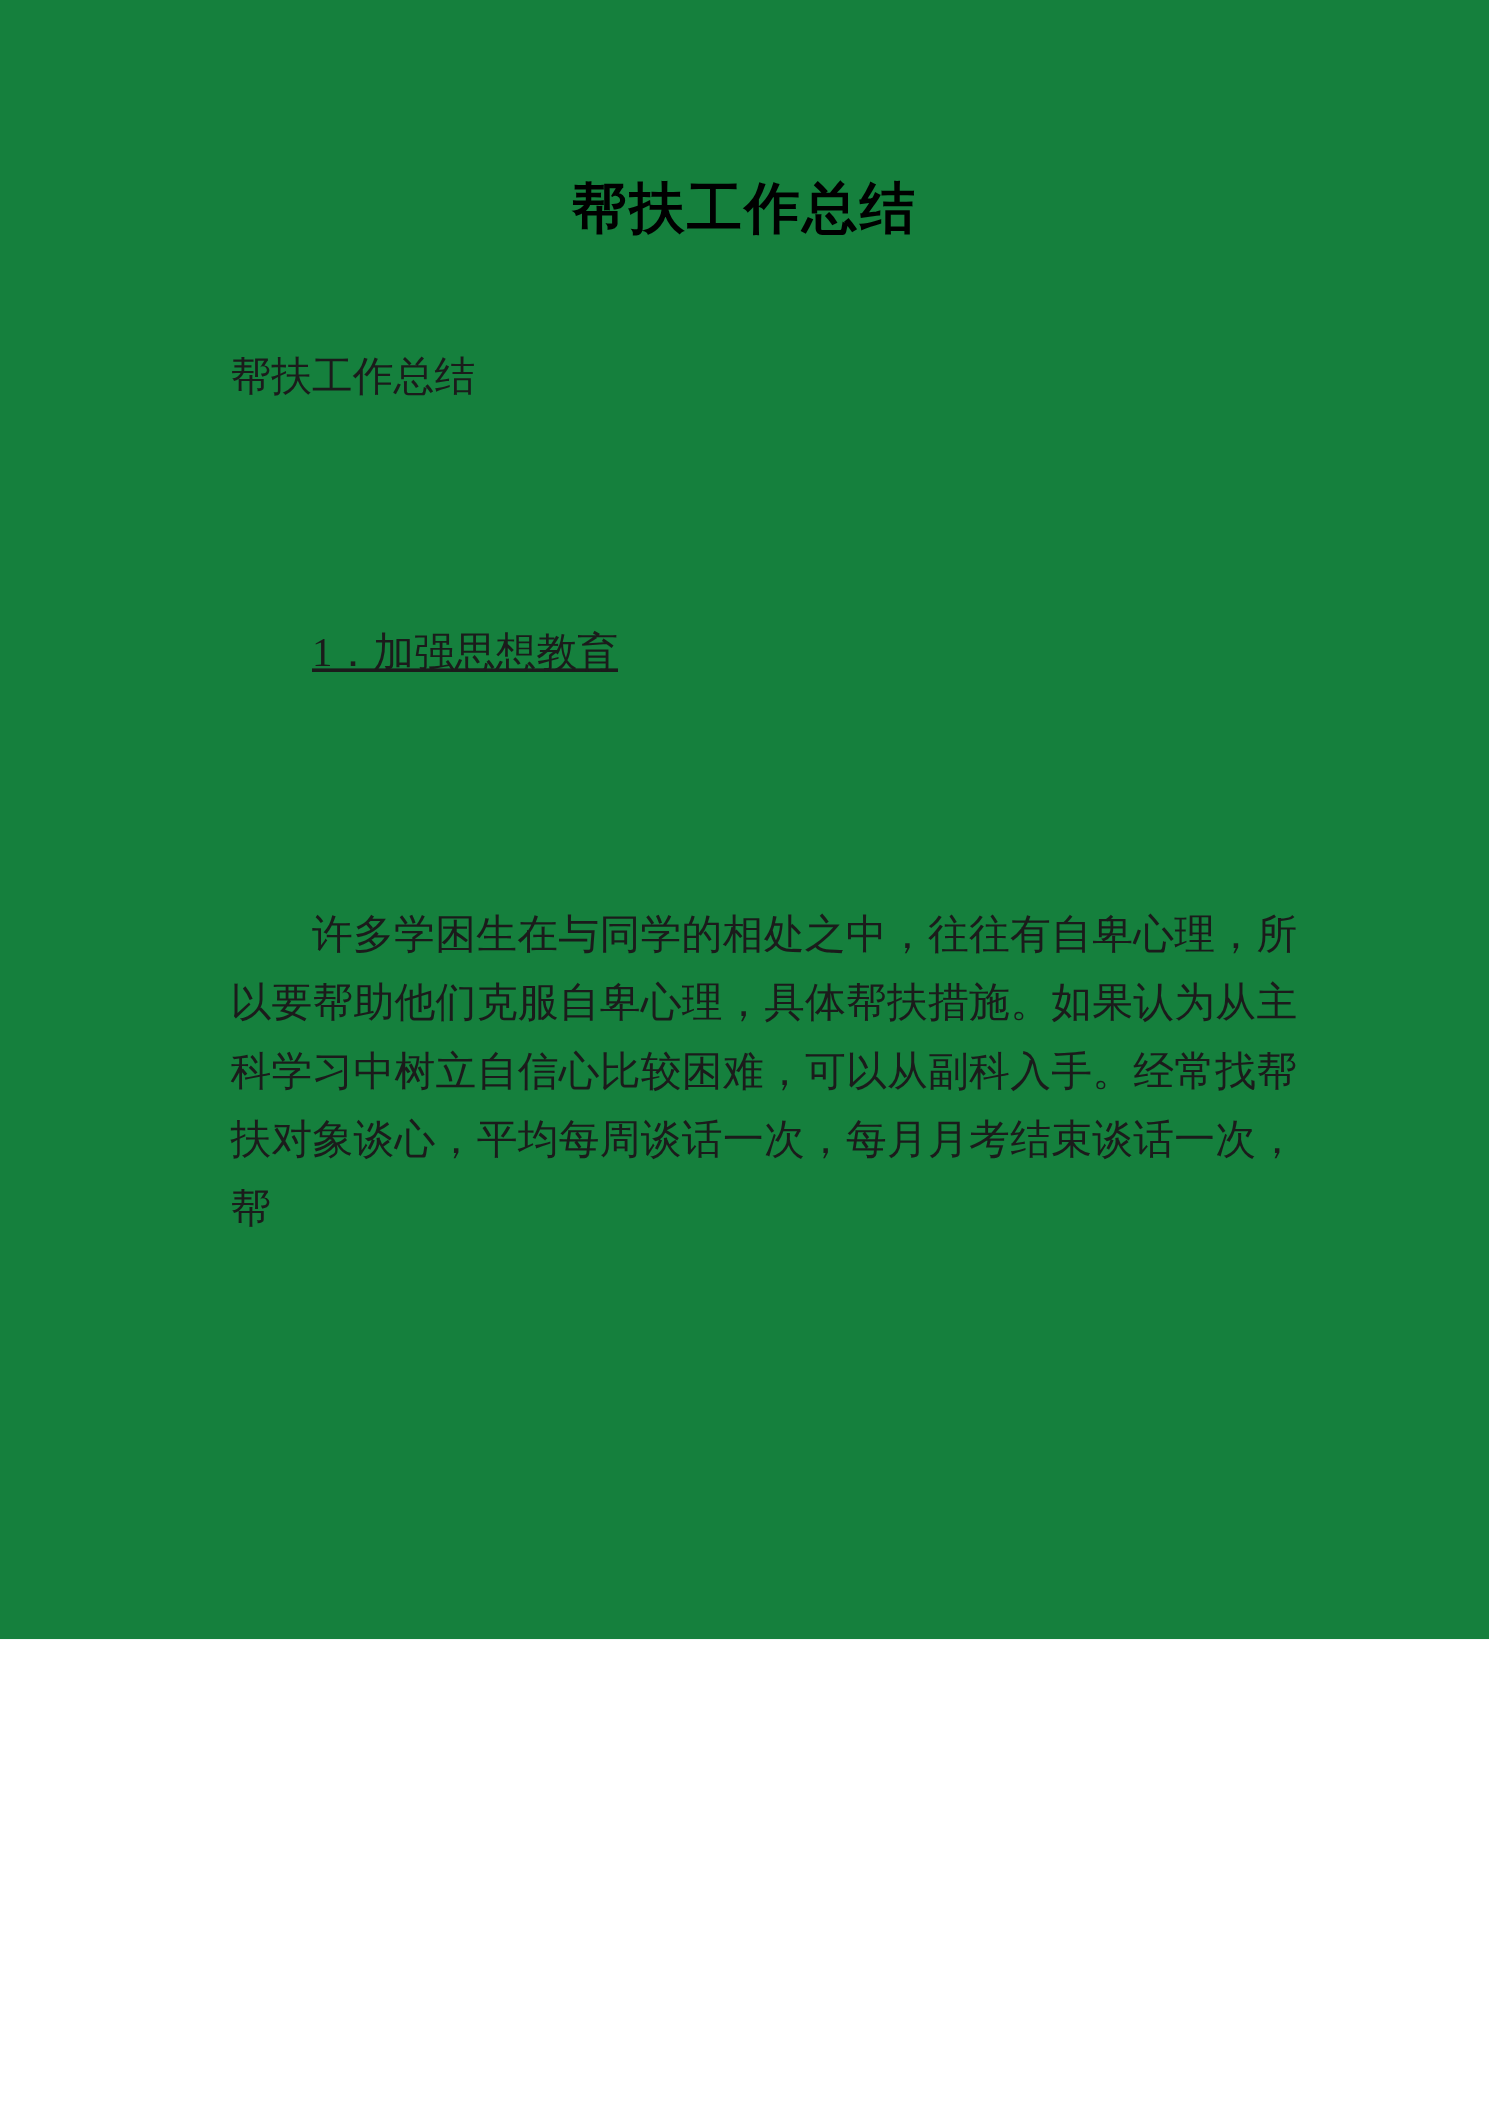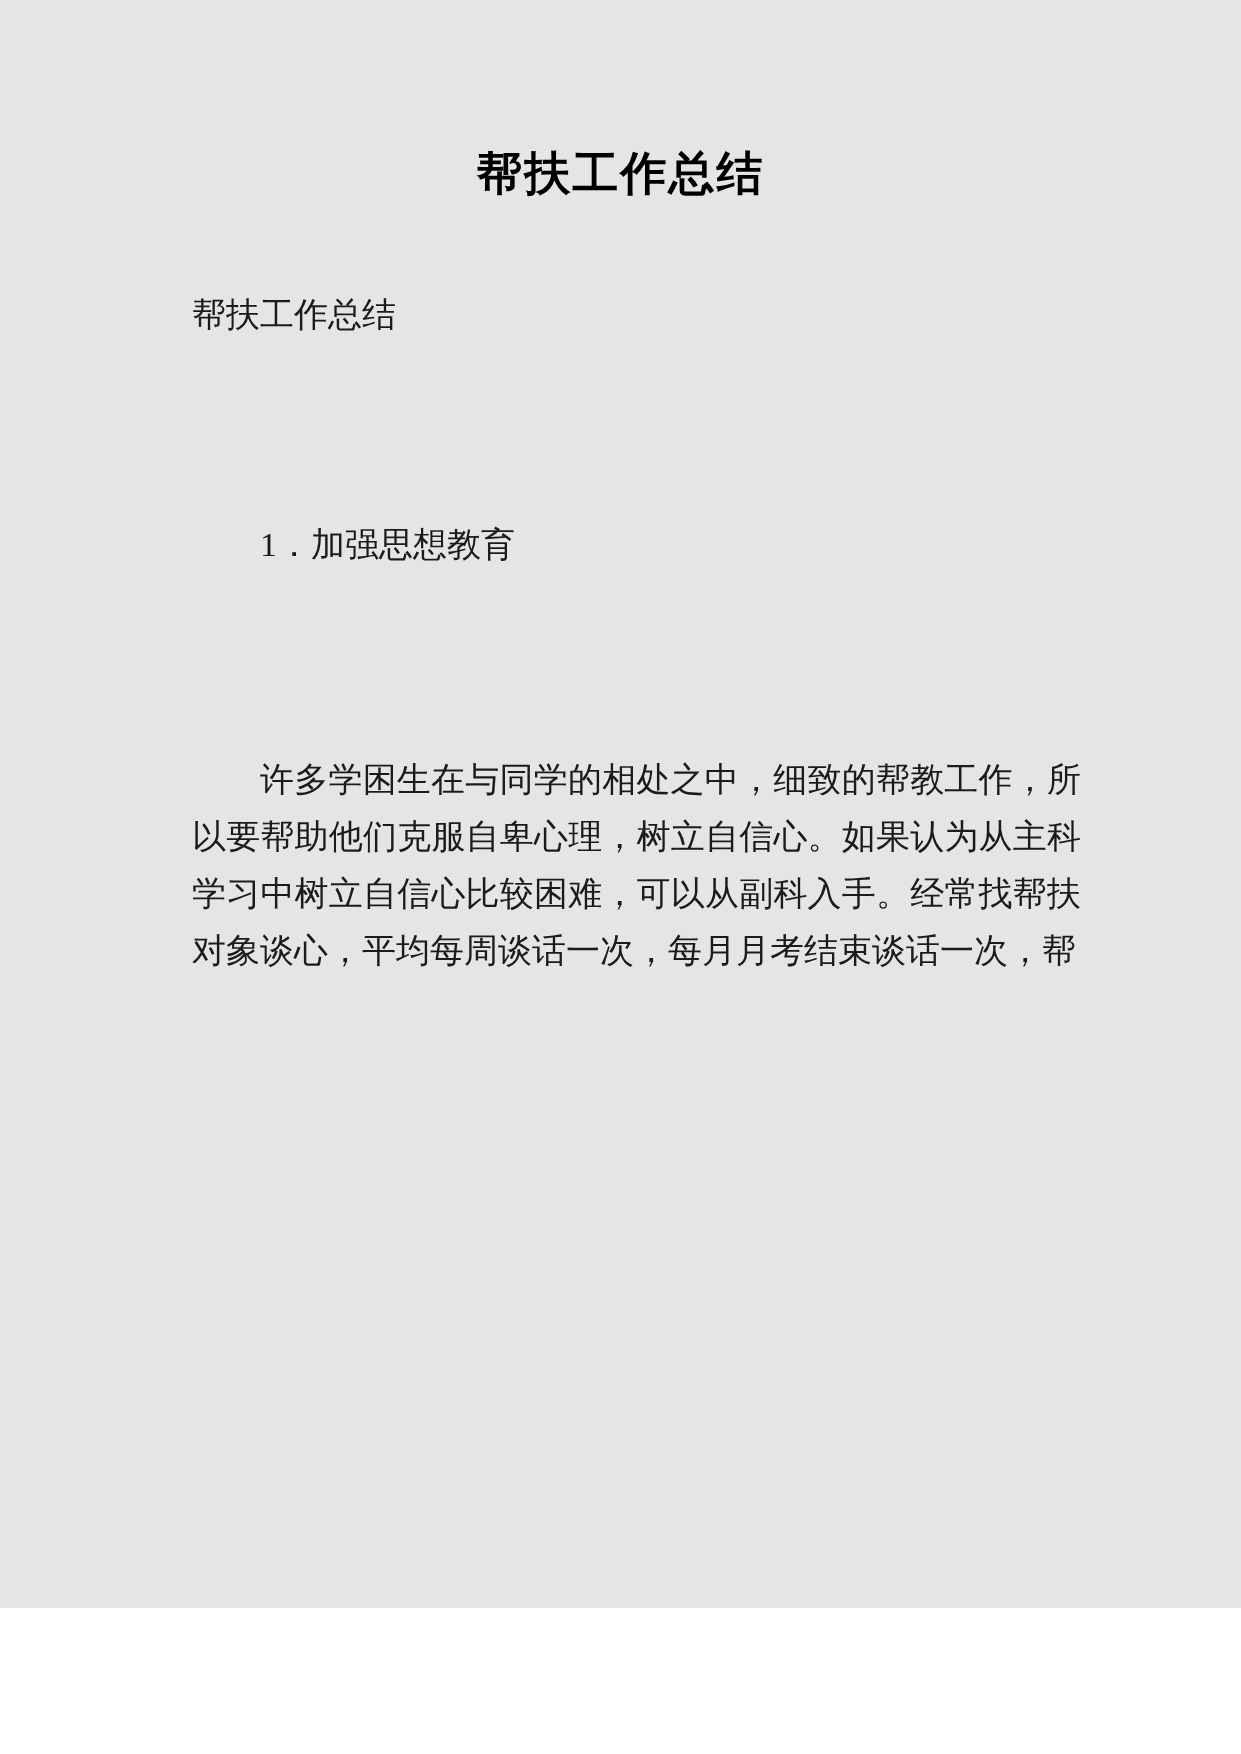--- a/index.html
+++ b/index.html
@@ -4,23 +4,23 @@
 <title>帮扶工作总结</title>
 <style>
   html, body {
     margin: 0;
     padding: 0;
     background: #ffffff;
   }
   .page {
     position: relative;
     width: 1241px;
-    height: 1608px;
+    height: 1366px;
     margin: 0 auto;
-    background: #e5e5e5;
+    background: #15803d;
     overflow: hidden;
   }
   .doc-title {
     margin: 0;
     padding-top: 146px;
     text-align: center;
     font-family: "Liberation Sans", "DejaVu Sans", sans-serif;
     font-weight: bold;
     font-size: 46px;
     line-height: 54px;
@@ -42,36 +42,37 @@
     text-indent: 2em;
   }
   .lead-line {
     margin-top: 86px !important;
   }
   .section-heading {
     margin-top: 131px !important;
   }
   .sub-heading {
     margin-top: 173px !important;
+    text-decoration: underline;
   }
   .para-2 {
     margin-top: 178px !important;
   }
 </style>
 </head>
 <body>
 
 <div class="page">
 
   <h1 class="doc-title">帮扶工作总结</h1>
 
   <div class="content">
 
     <p class="lead-line">帮扶工作总结</p>
 
 
 
     <p class="indent sub-heading">1．加强思想教育</p>
 
-    <p class="indent para-2">许多学困生在与同学的相处之中，细致的帮教工作，所以要帮助他们克服自卑心理，树立自信心。如果认为从主科学习中树立自信心比较困难，可以从副科入手。经常找帮扶对象谈心，平均每周谈话一次，每月月考结束谈话一次，帮</p>
+    <p class="indent para-2">许多学困生在与同学的相处之中，往往有自卑心理，所以要帮助他们克服自卑心理，具体帮扶措施。如果认为从主科学习中树立自信心比较困难，可以从副科入手。经常找帮扶对象谈心，平均每周谈话一次，每月月考结束谈话一次，帮</p>
 
   </div>
 </div>
 
 </body></html>

